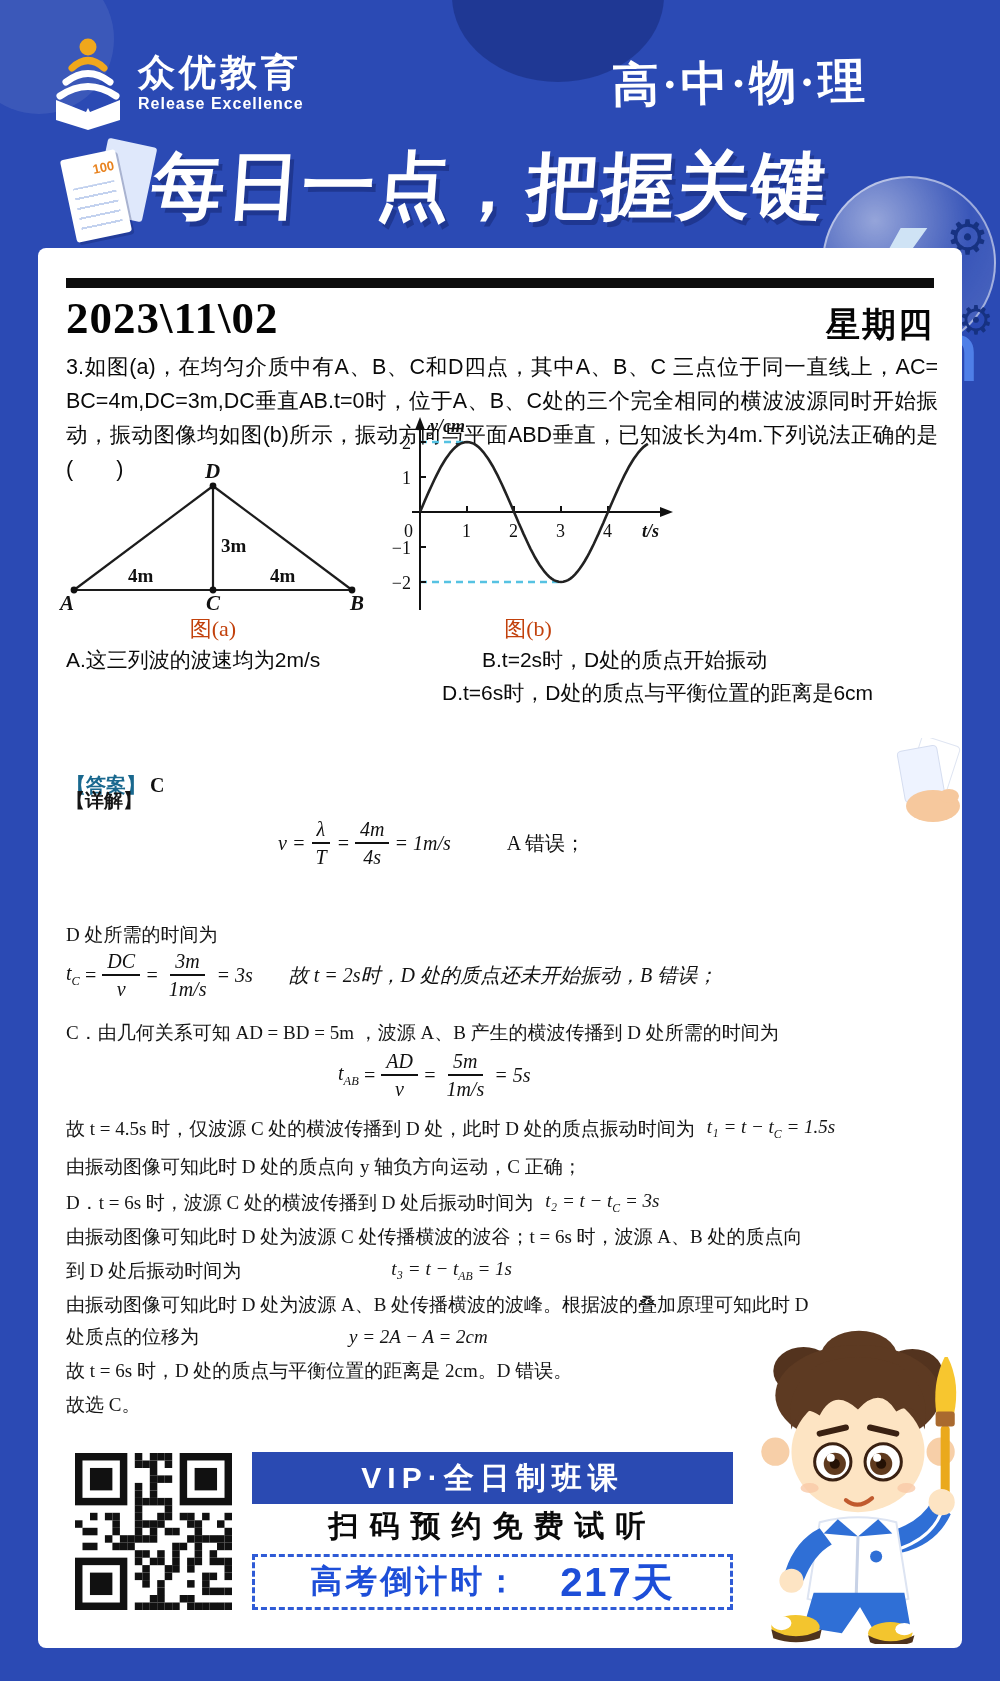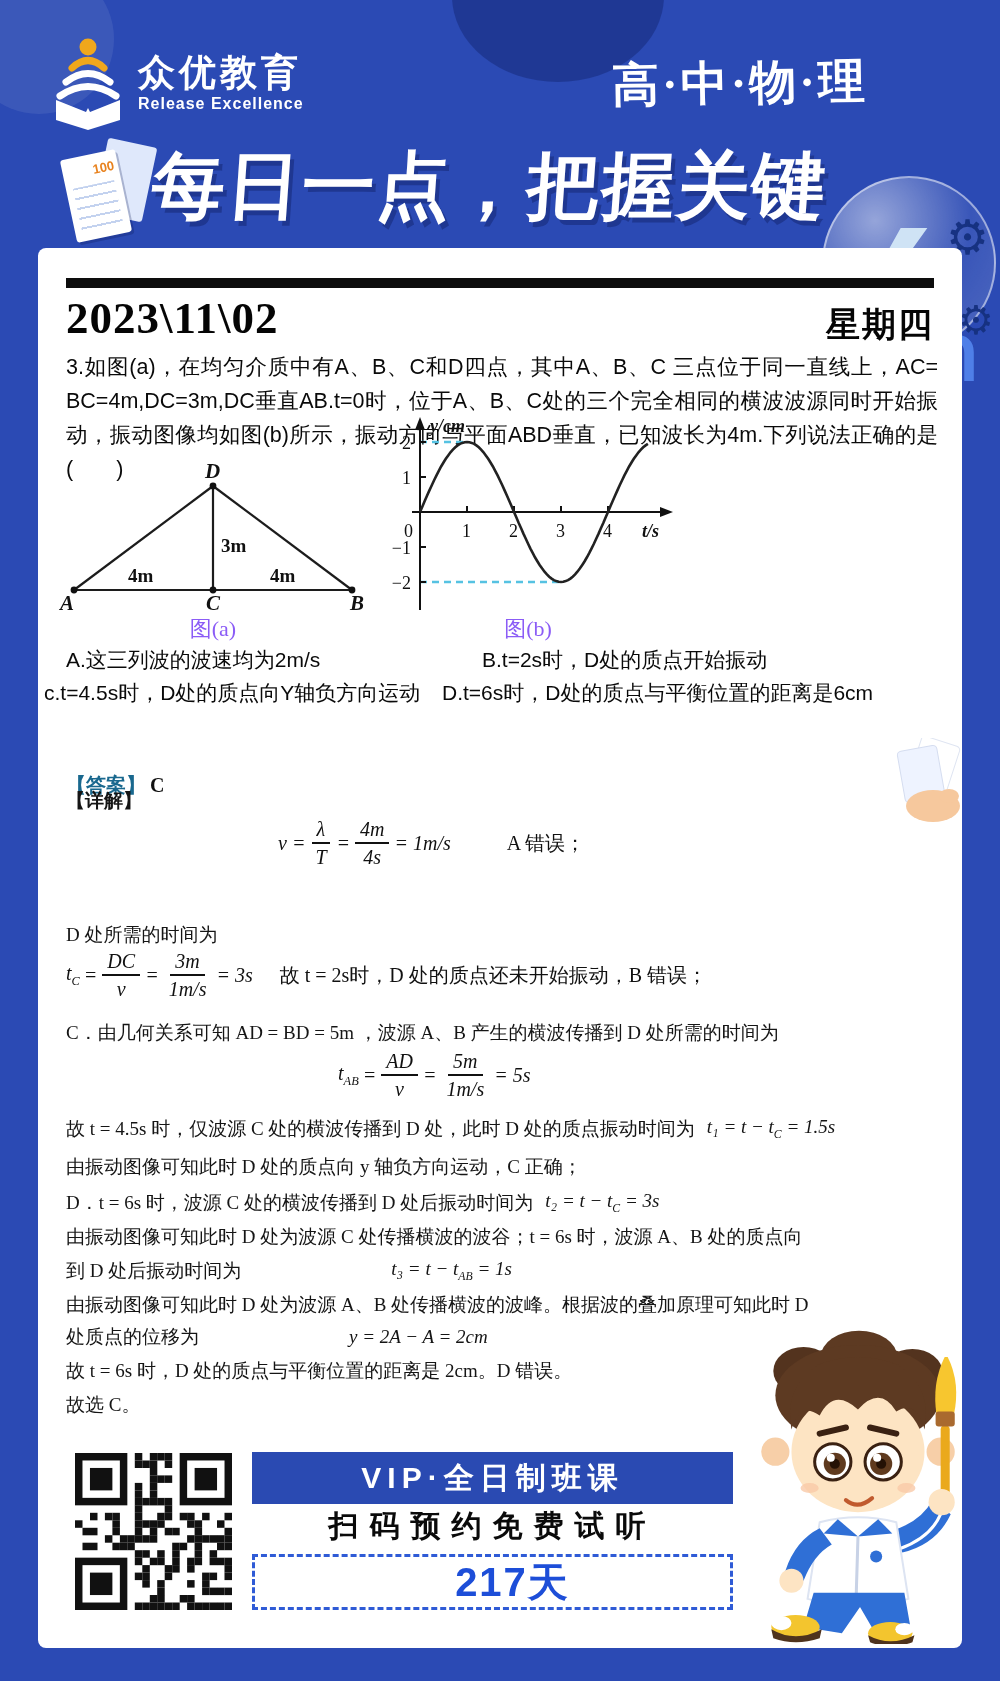--- a/index.html
+++ b/index.html
@@ -29,21 +29,21 @@
   .paper-lines{margin:30px 7px 0;height:44px;background:repeating-linear-gradient(#c3d2ef 0 2px, transparent 2px 10px);}
   .paper-note{position:absolute;right:4px;top:8px;font-size:13px;font-weight:800;color:#e8821e;}
   
   .card{left:38px;top:248px;width:924px;height:1400px;background:#fff;border-radius:8px;z-index:2;}
   .hr-bar{left:28px;top:30px;width:868px;height:10px;background:#0d0d0d;}
   .date{left:28px;top:44px;font-family:"Liberation Serif",serif;font-weight:700;font-size:45px;color:#050505;letter-spacing:1px;}
   .weekday{right:28px;top:54px;font-weight:900;font-size:34px;color:#050505;letter-spacing:2px;}
   .problem{left:28px;top:102px;width:872px;font-size:21.5px;line-height:34px;color:#0a0a0a;text-align:justify;}
   .figa{left:20px;top:212px;}
   .figb{left:340px;top:166px;}
-  .fig-cap{top:366px;font-size:22px;color:#8b5cf6;font-family:"Liberation Serif",serif;text-align:center;}
+  .fig-cap{top:366px;font-size:22px;color:#c2410c;font-family:"Liberation Serif",serif;text-align:center;}
   .cap-a{left:20px;width:310px;}
   .cap-b{left:360px;width:260px;}
   .opt{font-size:21px;color:#0a0a0a;white-space:nowrap;}
   .ans{left:28px;top:504px;font-size:20px;font-weight:700;margin-top:20px;}
   .ans-lbl{color:#19688e;}
   .ans-val{color:#111;font-family:"Liberation Serif",serif;margin-left:4px;}
   .xline{left:28px;font-size:19px;color:#151515;font-family:"Liberation Serif",serif;white-space:nowrap;display:flex;align-items:center;}
   .xlabel{font-weight:700;}
   .frow{display:flex;align-items:center;font-family:"Liberation Serif",serif;font-style:italic;font-size:20px;color:#111;white-space:nowrap;}
   .frac{display:inline-flex;flex-direction:column;align-items:center;margin:0 5px;}
@@ -163,21 +163,20 @@
           <text x="33" y="175" text-anchor="end" class="gt">−2</text>
           <text x="26" y="123" class="gt">0</text>
           <path d="M42.0 98.0 L44.4 92.5 L46.7 87.0 L49.0 81.7 L51.4 76.4 L53.8 71.2 L56.1 66.2 L58.5 61.4 L60.8 56.9 L63.1 52.5 L65.5 48.5 L67.8 44.8 L70.2 41.4 L72.5 38.3 L74.9 35.6 L77.3 33.3 L79.6 31.4 L82.0 29.9 L84.3 28.9 L86.7 28.2 L89.0 28.0 L91.4 28.2 L93.7 28.9 L96.1 29.9 L98.4 31.4 L100.8 33.3 L103.1 35.6 L105.5 38.3 L107.8 41.4 L110.2 44.8 L112.5 48.5 L114.9 52.5 L117.2 56.9 L119.6 61.4 L121.9 66.2 L124.3 71.2 L126.6 76.4 L129.0 81.7 L131.3 87.0 L133.7 92.5 L136.0 98.0 L138.4 103.5 L140.7 109.0 L143.1 114.3 L145.4 119.6 L147.8 124.8 L150.1 129.8 L152.4 134.6 L154.8 139.1 L157.1 143.5 L159.5 147.5 L161.8 151.2 L164.2 154.6 L166.5 157.7 L168.9 160.4 L171.2 162.7 L173.6 164.6 L175.9 166.1 L178.3 167.1 L180.6 167.8 L183.0 168.0 L185.3 167.8 L187.7 167.1 L190.0 166.1 L192.4 164.6 L194.7 162.7 L197.1 160.4 L199.4 157.7 L201.8 154.6 L204.1 151.2 L206.5 147.5 L208.8 143.5 L211.2 139.1 L213.5 134.6 L215.9 129.8 L218.2 124.8 L220.6 119.6 L222.9 114.3 L225.3 109.0 L227.6 103.5 L230.0 98.0 L232.3 92.5 L234.7 87.0 L237.0 81.7 L239.4 76.4 L241.7 71.2 L244.1 66.2 L246.4 61.4 L248.8 56.9 L251.1 52.5 L253.5 48.5 L255.8 44.8 L258.2 41.4 L260.5 38.3 L262.9 35.6 L265.2 33.3 L267.6 31.4 L269.9 29.9 " fill="none" stroke="#222" stroke-width="2.6"></path>
           <text x="52" y="18" class="gl">y/cm</text>
           <text x="264" y="123" class="gl">t/s</text>
         </svg></div>
     <div class="abs fig-cap cap-b">图(b)</div>
 
     <div class="abs opt" style="left:28px;top:398px;">A.这三列波的波速均为2m/s</div>
     <div class="abs opt" style="left:444px;top:398px;">B.t=2s时，D处的质点开始振动</div>
-    <div class="abs opt" style="left:6px;top:431px;">c.t=4.5s时，D处的质点向Y轴负方向运动</div>
     <div class="abs opt" style="left:404px;top:431px;">D.t=6s时，D处的质点与平衡位置的距离是6cm</div>
 
     <div class="abs ans">
       <span class="ans-lbl">【答案】</span><span class="ans-val">C</span>
     </div>
 
     <div class="abs xline" style="top:540px;">
       <span class="xlabel">【详解】</span>
     </div>
 
@@ -206,21 +205,21 @@
       <span class="frac">
           <span class="num">DC</span>
           <span class="den">v</span>
         </span>
       <span>=</span>
       <span class="frac">
           <span class="num">3m</span>
           <span class="den">1m/s</span>
         </span>
       <span>= 3s</span>
-      <span class="fnote" style="margin-left:27px;">故 t = 2s时，D 处的质点还未开始振动，B 错误；</span>
+      <span class="fnote" style="margin-left:36px;font-style:italic;">故 t = 2s时，D 处的质点还未开始振动，B 错误；</span>
     </div>
 
     <div class="abs xline" style="top:772px;">
         <span>C．由几何关系可知 AD = BD = 5m ，波源 A、B 产生的横波传播到 D 处所需的时间为</span>
       </div>
 
     <div class="abs frow" style="left:300px;top:802px;">
       <span><span>t</span><sub>AB</sub></span>
       <span style="margin-left:4px;">=</span>
       <span class="frac">
@@ -398,20 +397,21 @@
           <rect x="104.66666666666667" y="0" width="52.333333333333336" height="52.333333333333336"></rect>
           <rect x="112.14285714285714" y="7.476190476190476" width="37.38095238095238" height="37.38095238095238" fill="#fff"></rect>
           <rect x="119.61904761904762" y="14.952380952380953" width="22.42857142857143" height="22.42857142857143" fill="#111"></rect>
           <rect x="0" y="104.66666666666667" width="52.333333333333336" height="52.333333333333336"></rect>
           <rect x="7.476190476190476" y="112.14285714285714" width="37.38095238095238" height="37.38095238095238" fill="#fff"></rect>
           <rect x="14.952380952380953" y="119.61904761904762" width="22.42857142857143" height="22.42857142857143" fill="#111"></rect>
         </svg></div>
     <div class="abs vip">VIP·全日制班课</div>
     <div class="abs scan">扫码预约免费试听</div>
     <div class="abs countdown">
+      <span class="cd-lbl">高考倒计时：</span>
       <span class="cd-val">217天</span>
     </div>
   </div>
 
   <div class="abs hand-decor">
     <svg viewBox="0 0 78 84" width="78" height="84">
       <rect x="20" y="2" width="40" height="55" rx="4" fill="#fff" stroke="#dfe5f2" transform="rotate(18 40 30)"></rect>
       <rect x="8" y="10" width="40" height="52" rx="4" fill="#eef3ff" stroke="#d5ddf0" transform="rotate(-10 28 36)"></rect>
       <ellipse cx="40" cy="68" rx="27" ry="16" fill="#f6c89d"></ellipse>
       <ellipse cx="56" cy="58" rx="10" ry="7" fill="#f6c89d"></ellipse>

